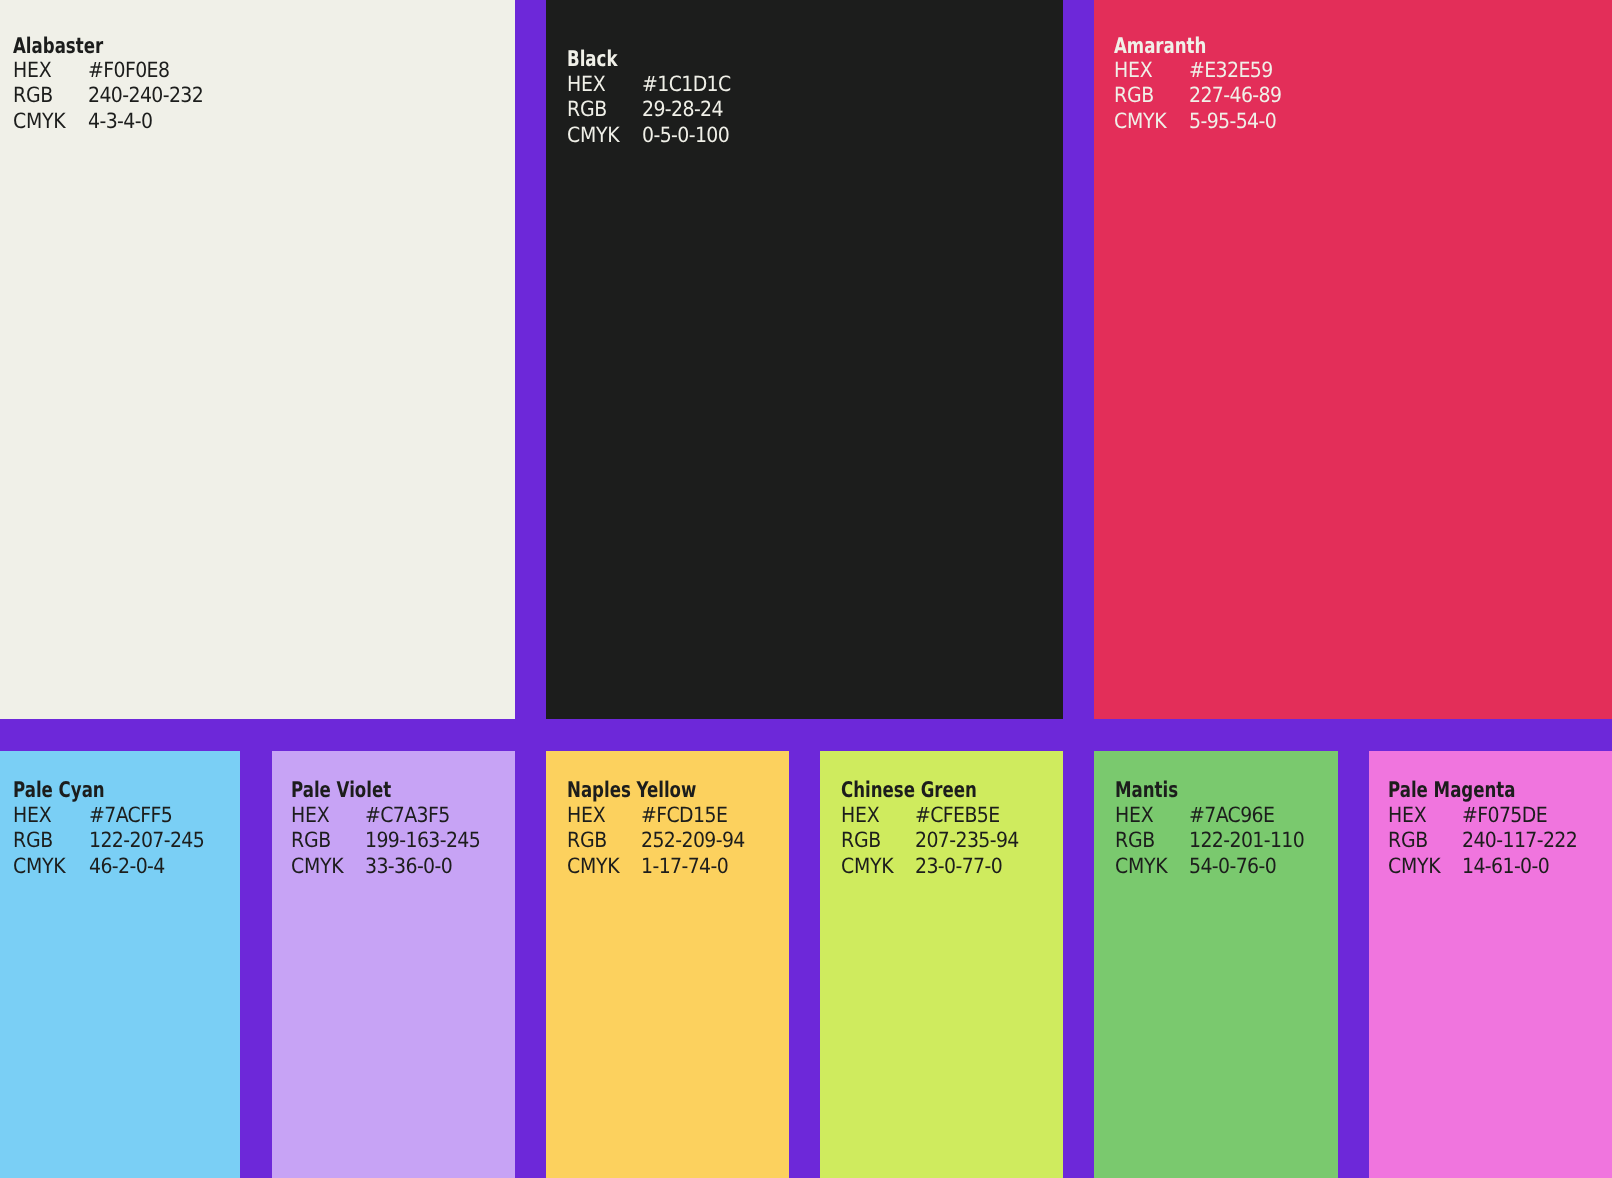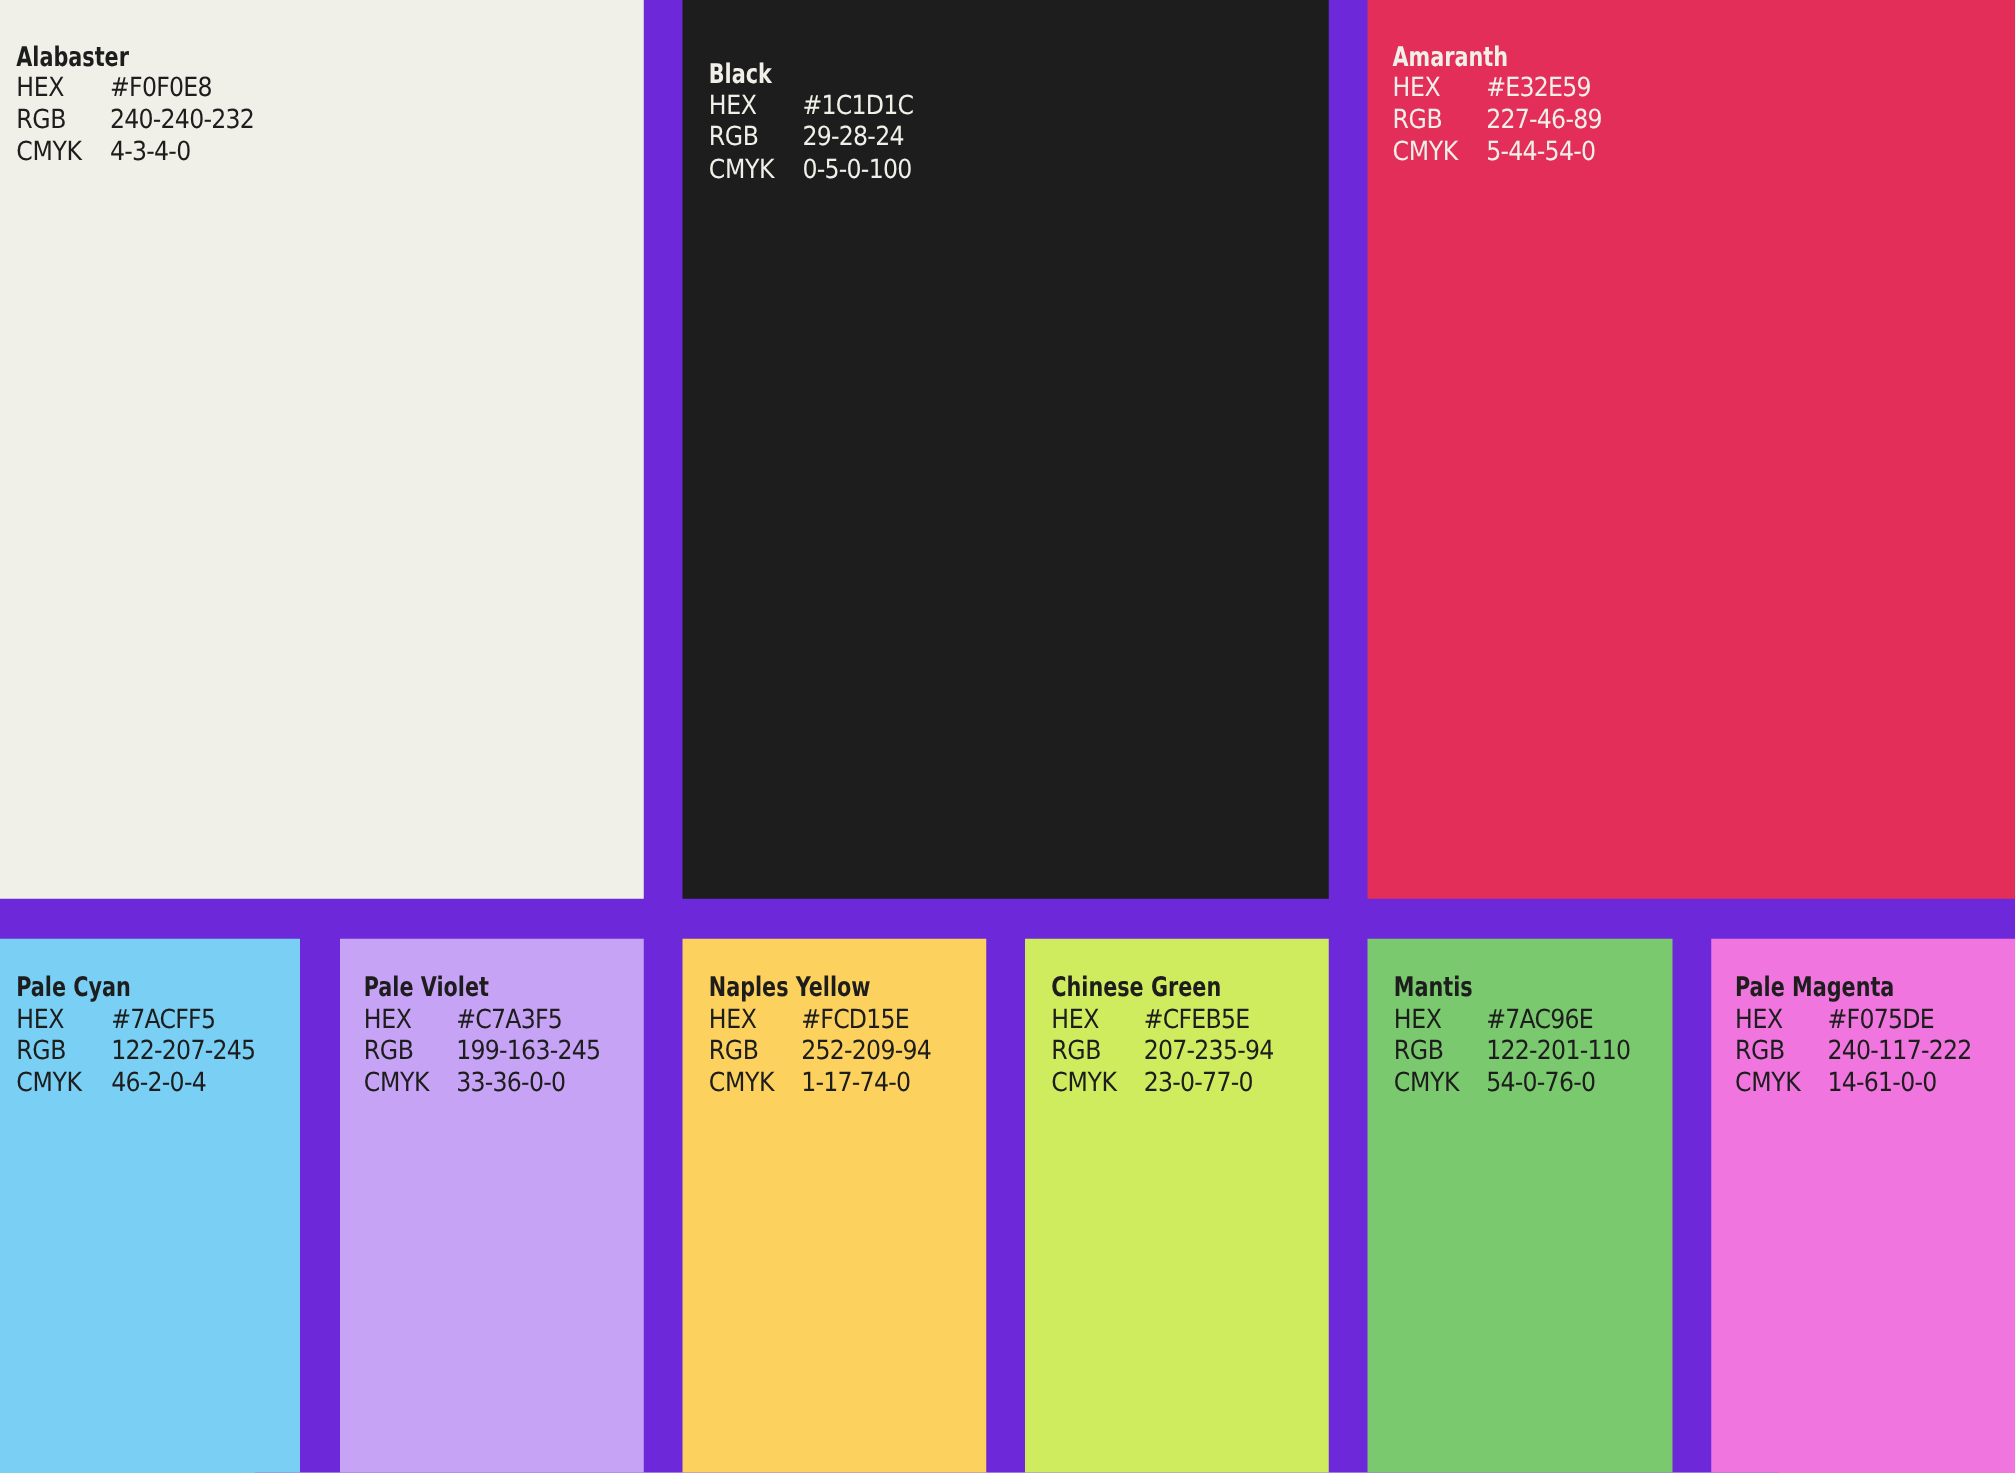--- a/index.html
+++ b/index.html
@@ -35,21 +35,21 @@
     <div class="srow"><span class="lab" style="width:75px">HEX</span><span class="val">#1C1D1C</span></div>
     <div class="srow"><span class="lab" style="width:75px">RGB</span><span class="val">29-28-24</span></div>
     <div class="srow"><span class="lab" style="width:75px">CMYK</span><span class="val">0-5-0-100</span></div>
   </div>
 </div>
 <div class="swatch" style="left:1094px;top:-8px;width:524px;height:727px;background:#E32E59;color:#F0F0E8">
   <div class="info" style="left:20px;top:40.4px">
     <div class="sname">Amaranth</div>
     <div class="srow"><span class="lab" style="width:75px">HEX</span><span class="val">#E32E59</span></div>
     <div class="srow"><span class="lab" style="width:75px">RGB</span><span class="val">227-46-89</span></div>
-    <div class="srow"><span class="lab" style="width:75px">CMYK</span><span class="val">5-44-54-0</span></div>
+    <div class="srow"><span class="lab" style="width:75px">CMYK</span><span class="val">5-95-54-0</span></div>
   </div>
 </div>
 <div class="swatch" style="left:-6px;top:751px;width:246px;height:431px;background:#7ACFF5;color:#1C1D1C">
   <div class="info" style="left:19px;top:26.0px">
     <div class="sname">Pale Cyan</div>
     <div class="srow"><span class="lab" style="width:76px">HEX</span><span class="val">#7ACFF5</span></div>
     <div class="srow"><span class="lab" style="width:76px">RGB</span><span class="val">122-207-245</span></div>
     <div class="srow"><span class="lab" style="width:76px">CMYK</span><span class="val">46-2-0-4</span></div>
   </div>
 </div>

